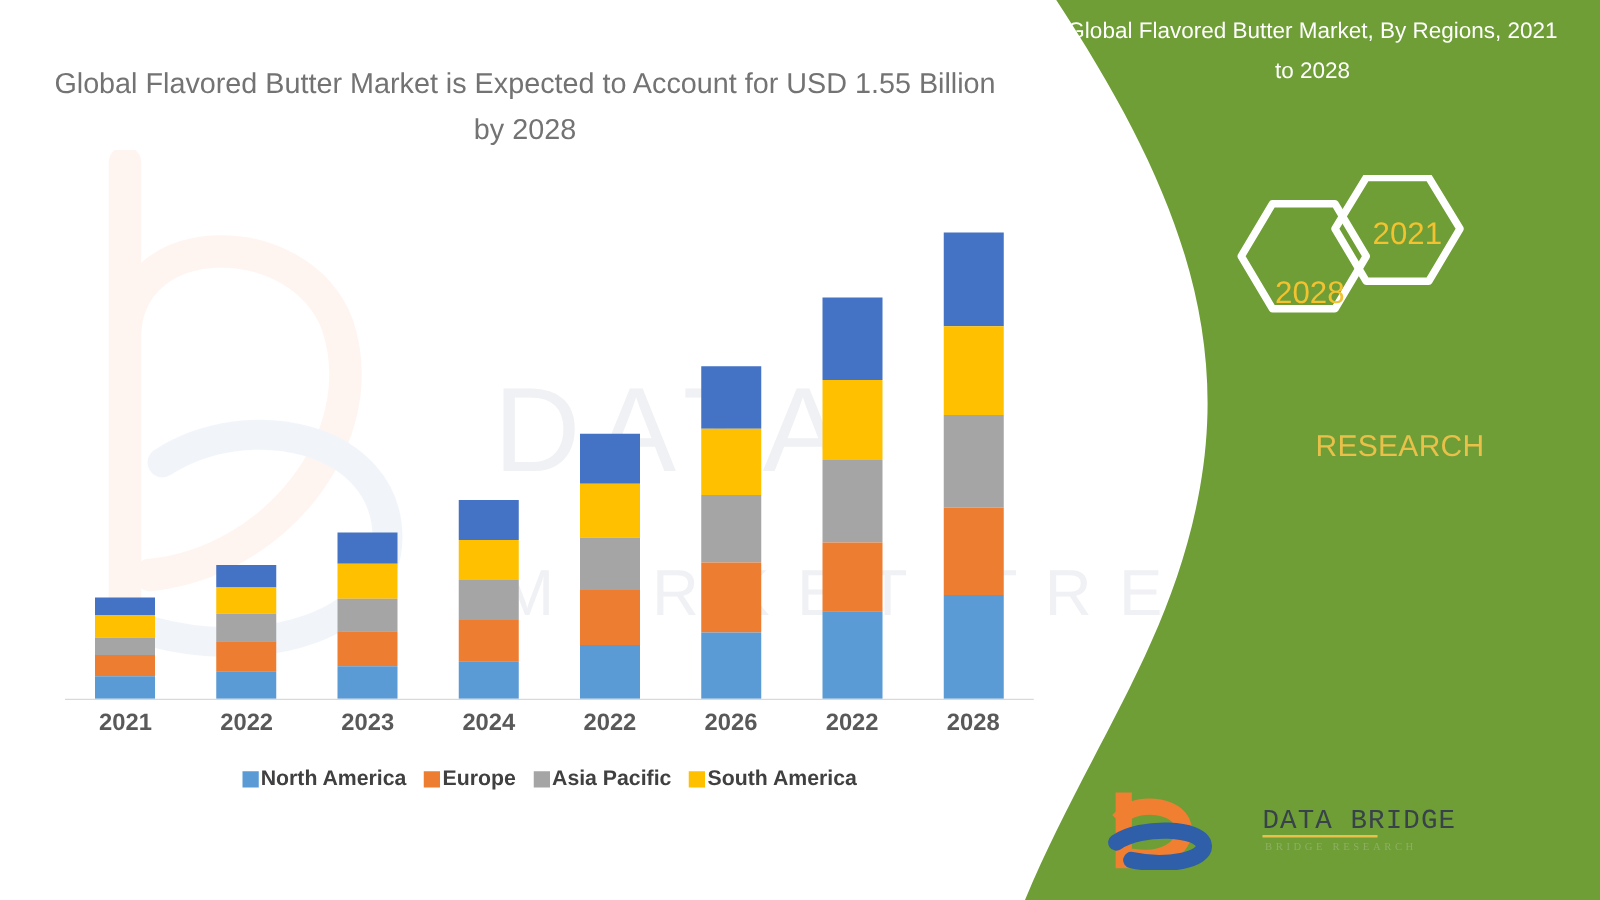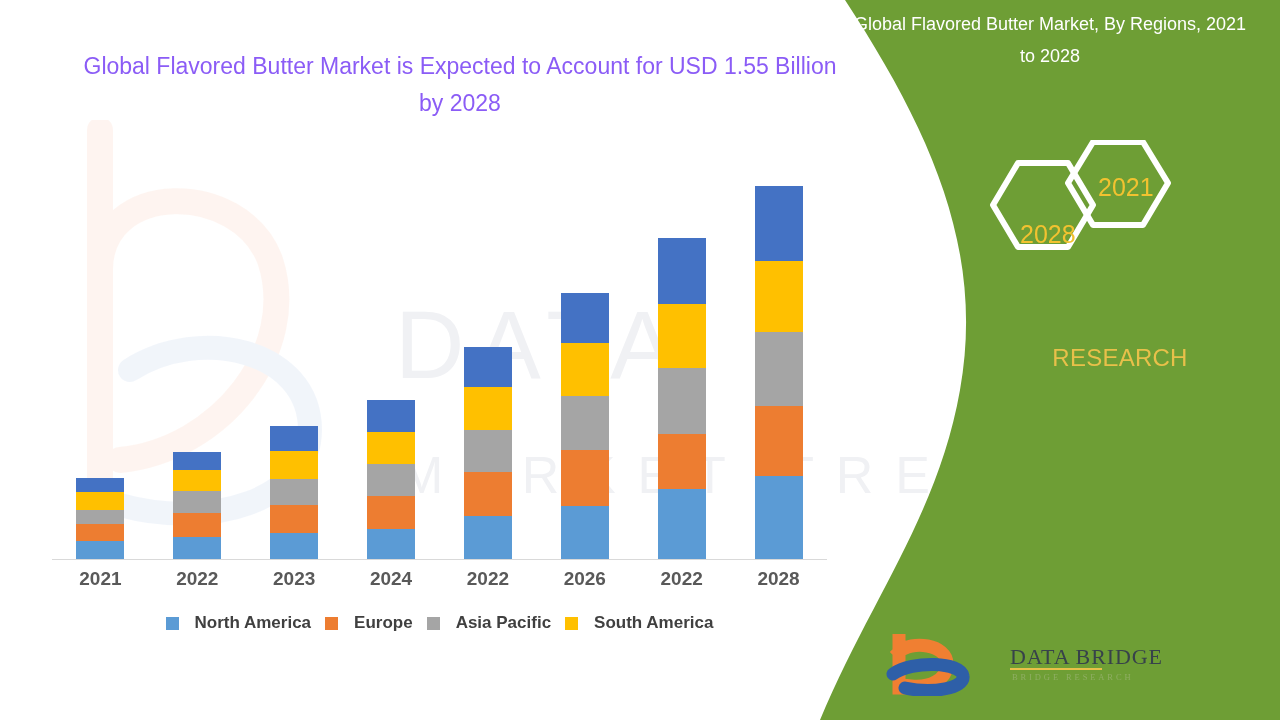--- a/index.html
+++ b/index.html
@@ -26,21 +26,21 @@
   .wm-mkt  { left:400px; top:445px; font-size:52px; letter-spacing:.42em; }
   .wm-logo {
     position:absolute; left:60px; top:120px; width:370px; height:430px;
     opacity:.10;
   }
 
   
   .head-title {
     position:absolute; left:40px; top:48px; width:760px;
     text-align:center;
-    font-size:23px; line-height:37px; color:#8b5cf6; font-weight:400;margin-left:40px;
+    font-size:23px; line-height:37px; color:#737373; font-weight:400;
   }
 
   .plot { position:absolute; left:52px; top:150px; width:775px; height:410px; }
   .axis-line {
     position:absolute; left:0; bottom:0; width:775px; height:1px;
     background:#d9d9d9;
   }
   .bars {
     position:absolute; left:0; bottom:1px; width:775px; height:409px;
     display:flex; align-items:flex-end; justify-content:space-around;
@@ -54,21 +54,21 @@
   }
   .xlabel {
     width:48px; text-align:center;
     font-size:19px; font-weight:bold; color:#595959;
   }
 
   .legend {
     position:absolute; left:52px; top:613px; width:775px;
     display:flex; justify-content:center; align-items:center; gap:14px;
   }
-  .legend-item { display:flex; align-items:center; gap:16px; }
+  .legend-item { display:flex; align-items:center; gap:2px; }
   .legend-swatch { width:13px; height:13px; flex:none; }
   .legend-label { font-size:17px; font-weight:bold; color:#404040; white-space:nowrap; }
 
   .footer-left {
     position:absolute; left:28px; top:683px;
     font-size:12.5px; color:#3a3a3a;
     font-family:"Liberation Serif", serif;
   }
   .footer-right {
     position:absolute; left:460px; top:684px;
@@ -95,21 +95,21 @@
   .brand {
     position:absolute; left:955px; top:310px; width:330px;
     text-align:center; color:#e8c04a;
     font-size:24px; line-height:32px; letter-spacing:.01em;
   }
 
   .logo-block { position:absolute; left:885px; top:634px; width:230px; height:62px; }
   .logo-text {
     position:absolute; left:1010px; top:644px;
     color:#37424a;
-    font-family:Liberation Serif, serif;
+    font-family:Liberation Mono, monospace;
     font-size:22px; letter-spacing:.04em;
   }
   .logo-sub {
     position:absolute; left:1012px; top:672px;
     color:#8fae63;
     font-family:"Liberation Serif", serif;
     font-size:8.5px; letter-spacing:.34em;
   }
   .logo-rule {
     position:absolute; left:1010px; top:668px; width:92px; height:2px;

